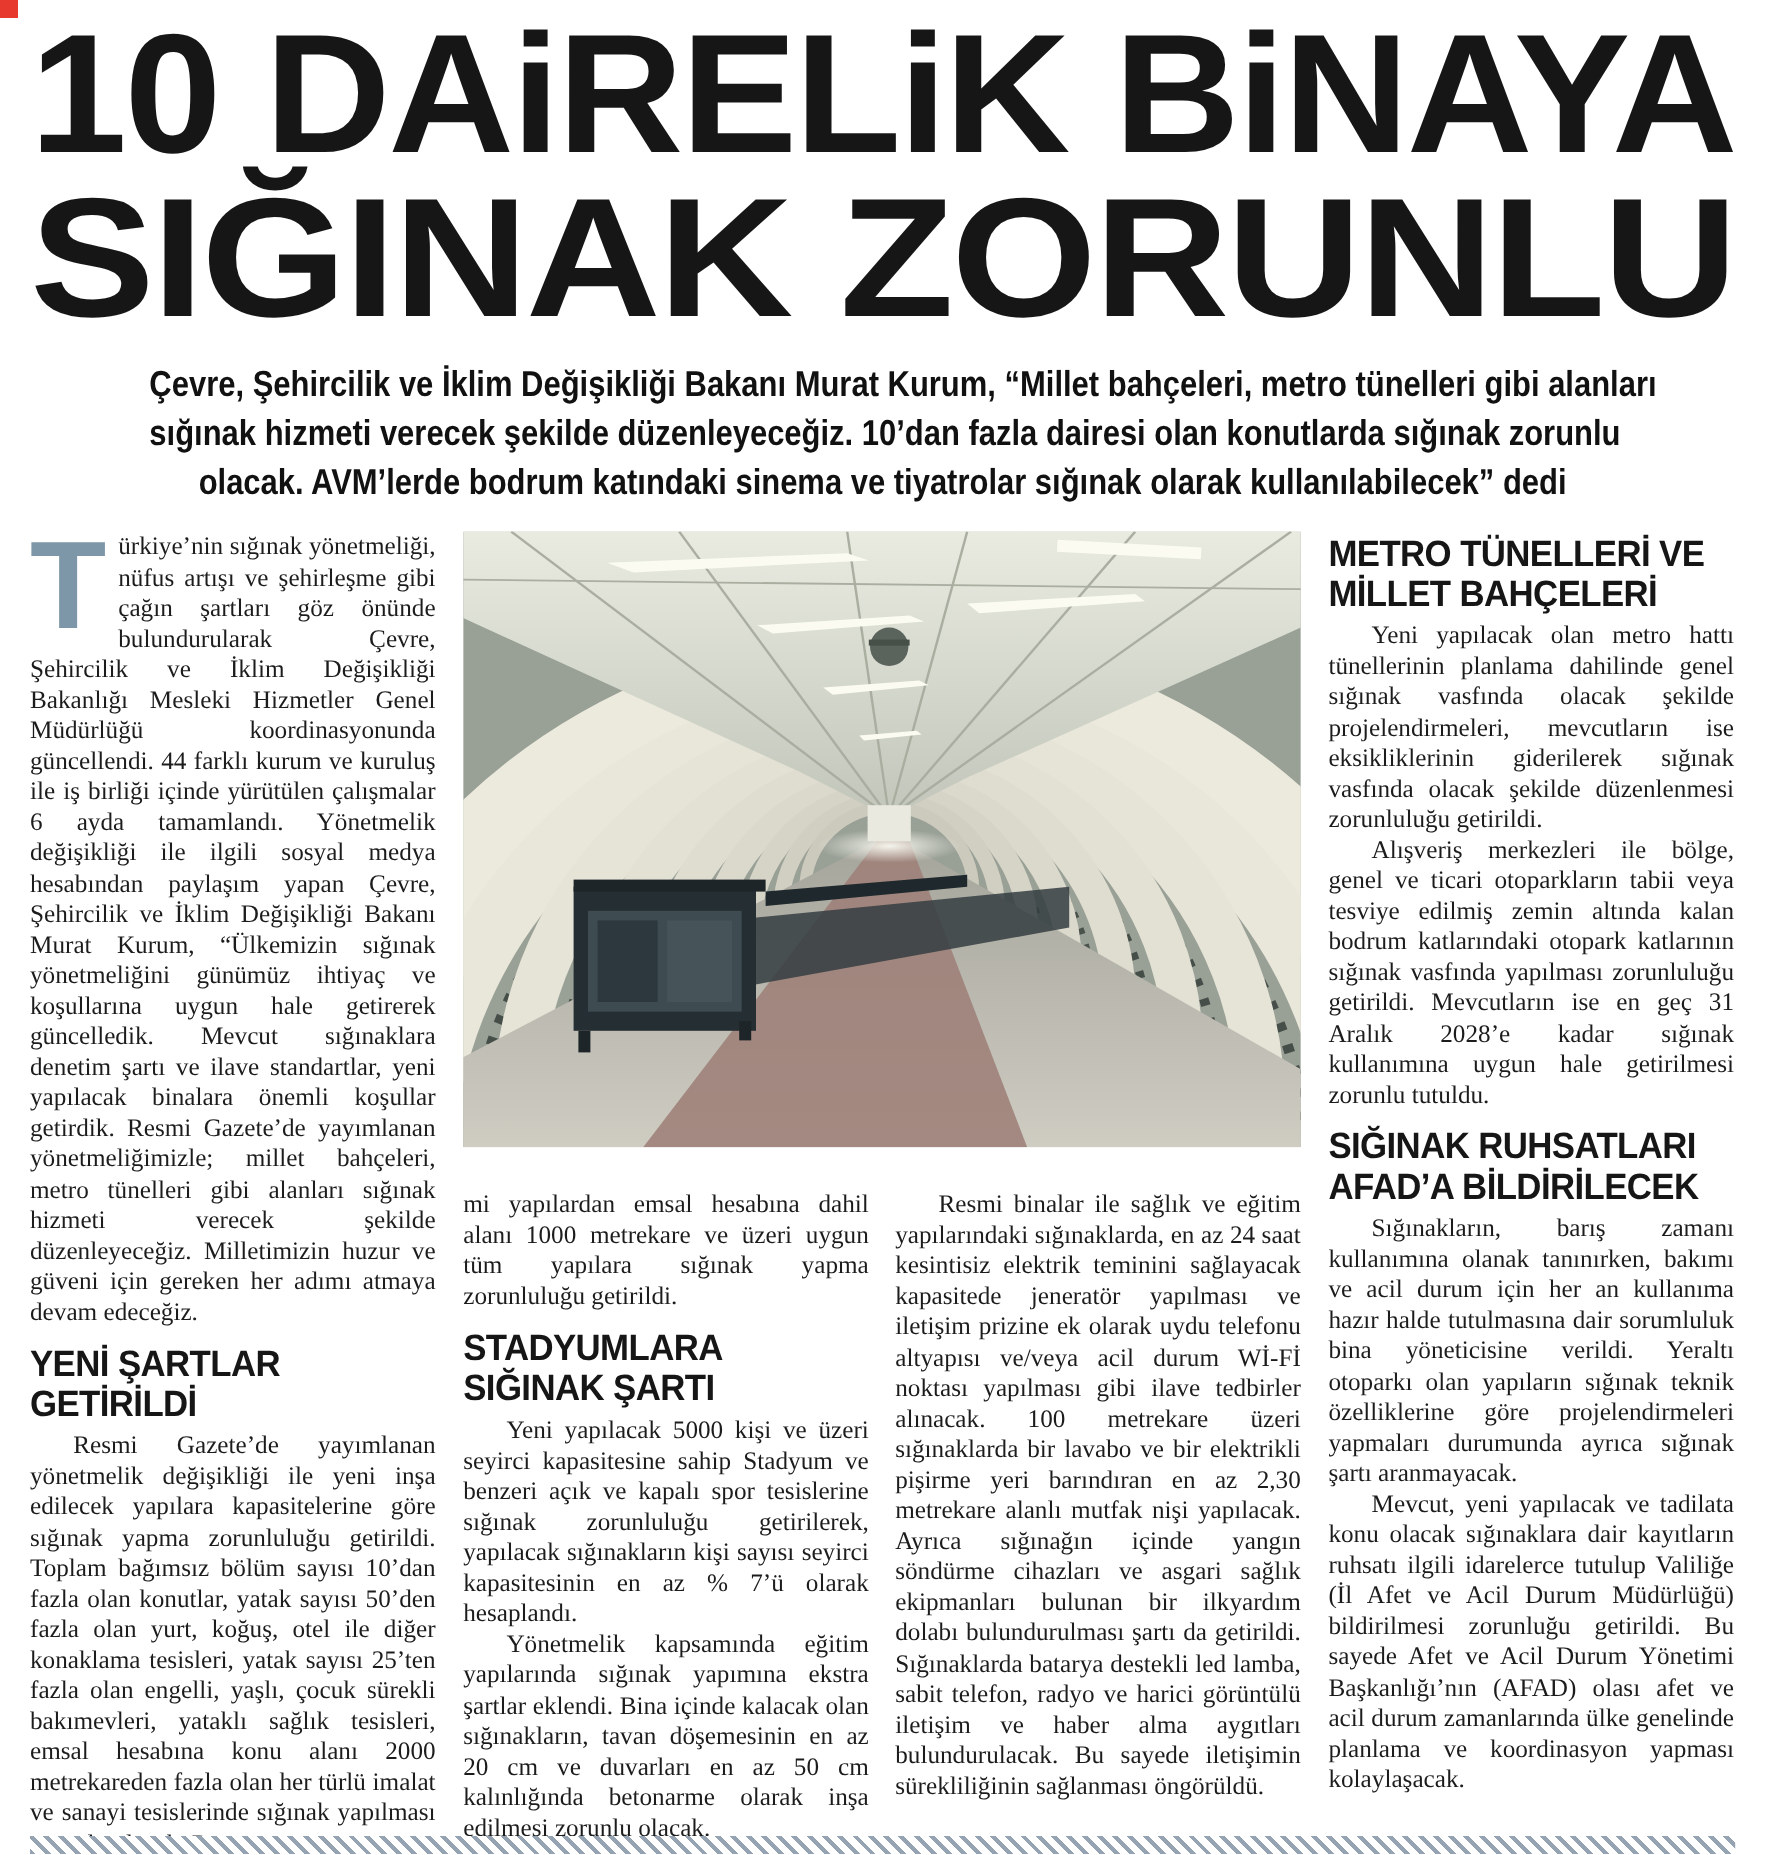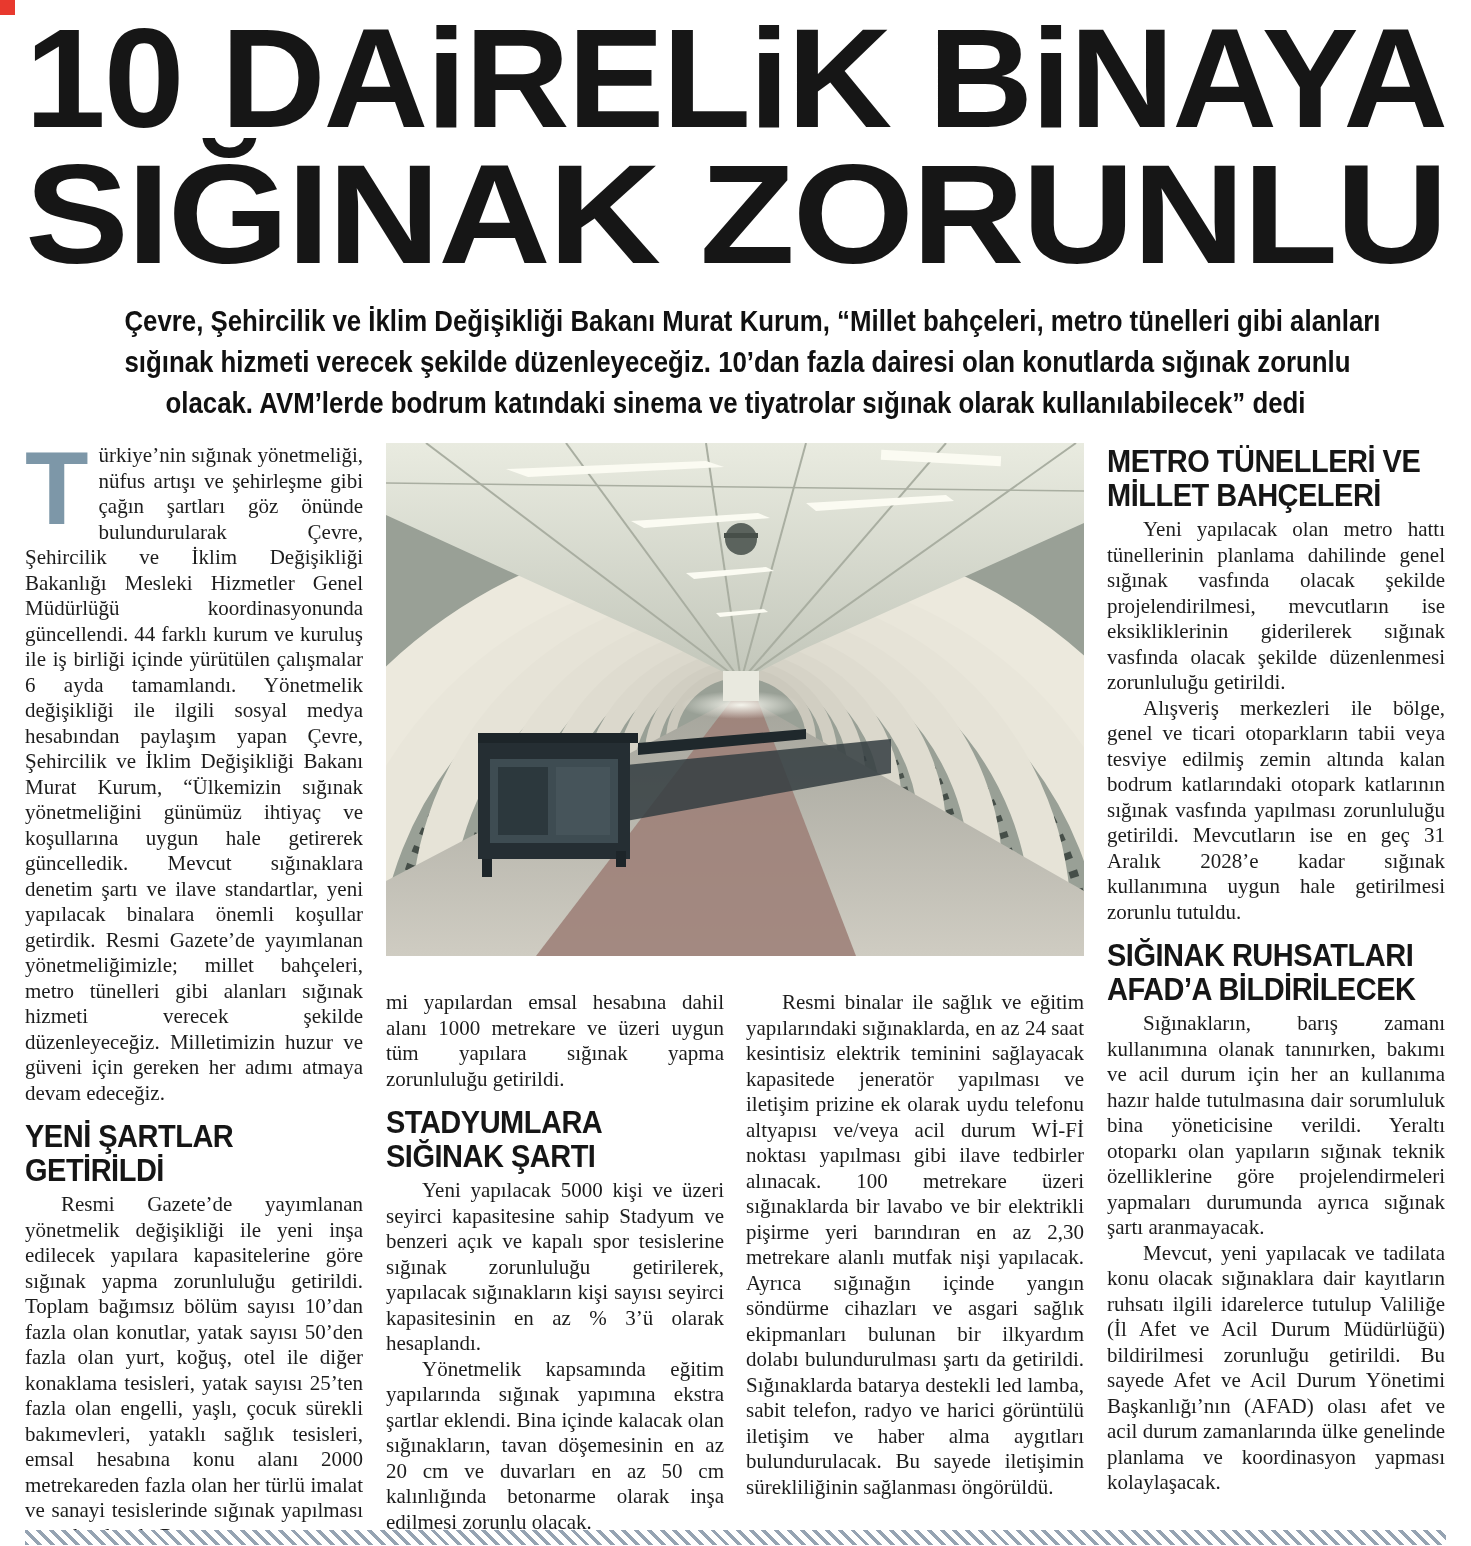--- a/index.html
+++ b/index.html
@@ -159,33 +159,33 @@
             <polygon points="252,300 420,286 420,296 252,312" fill="#1f282c"></polygon>
           </g>
         </svg>
       </div>
 
       <div class="midcols">
 
         <div class="bodycol">
           <p class="para noindent">mi yapılardan emsal hesabına dahil alanı 1000 metrekare ve üzeri uygun tüm yapılara sığınak yapma zorunluluğu getirildi.</p>
           <div class="subhead">STADYUMLARA SIĞINAK ŞARTI</div>
-          <p class="para">Yeni yapılacak 5000 kişi ve üzeri seyirci kapasitesine sahip Stadyum ve benzeri açık ve kapalı spor tesislerine sığınak zorunluluğu getirilerek, yapılacak sığınakların kişi sayısı seyirci kapasitesinin en az % 3’ü olarak hesaplandı.</p>
+          <p class="para">Yeni yapılacak 5000 kişi ve üzeri seyirci kapasitesine sahip Stadyum ve benzeri açık ve kapalı spor tesislerine sığınak zorunluluğu getirilerek, yapılacak sığınakların kişi sayısı seyirci kapasitesinin en az % 7’ü olarak hesaplandı.</p>
           <p class="para">Yönetmelik kapsamında eğitim yapılarında sığınak yapımına ekstra şartlar eklendi. Bina içinde kalacak olan sığınakların, tavan döşemesinin en az 20 cm ve duvarları en az 50 cm kalınlığında betonarme olarak inşa edilmesi zorunlu olacak.</p>
         </div>
 
         <div class="bodycol">
           <p class="para">Resmi binalar ile sağlık ve eğitim yapılarındaki sığınaklarda, en az 24 saat kesintisiz elektrik teminini sağlayacak kapasitede jeneratör yapılması ve iletişim prizine ek olarak uydu telefonu altyapısı ve/veya acil durum Wİ-Fİ noktası yapılması gibi ilave tedbirler alınacak. 100 metrekare üzeri sığınaklarda bir lavabo ve bir elektrikli pişirme yeri barındıran en az 2,30 metrekare alanlı mutfak nişi yapılacak. Ayrıca sığınağın içinde yangın söndürme cihazları ve asgari sağlık ekipmanları bulunan bir ilkyardım dolabı bulundurulması şartı da getirildi. Sığınaklarda batarya destekli led lamba, sabit telefon, radyo ve harici görüntülü iletişim ve haber alma aygıtları bulundurulacak. Bu sayede iletişimin sürekliliğinin sağlanması öngörüldü.</p>
         </div>
       </div>
     </div>
 
     <div class="bodycol">
       <div class="subhead" style="margin-top:2px;">METRO TÜNELLERİ VE MİLLET BAHÇELERİ</div>
-      <p class="para">Yeni yapılacak olan metro hattı tünellerinin planlama dahilinde genel sığınak vasfında olacak şekilde projelendirilmesi, mevcutların ise eksikliklerinin giderilerek sığınak vasfında olacak şekilde düzenlenmesi zorunluluğu getirildi.</p>
+      <p class="para">Yeni yapılacak olan metro hattı tünellerinin planlama dahilinde genel sığınak vasfında olacak şekilde projelendirmeleri, mevcutların ise eksikliklerinin giderilerek sığınak vasfında olacak şekilde düzenlenmesi zorunluluğu getirildi.</p>
       <p class="para">Alışveriş merkezleri ile bölge, genel ve ticari otoparkların tabii veya tesviye edilmiş zemin altında kalan bodrum katlarındaki otopark katlarının sığınak vasfında yapılması zorunluluğu getirildi. Mevcutların ise en geç 31 Aralık 2028’e kadar sığınak kullanımına uygun hale getirilmesi zorunlu tutuldu.</p>
       <div class="subhead">SIĞINAK RUHSATLARI AFAD’A BİLDİRİLECEK</div>
       <p class="para">Sığınakların, barış zamanı kullanımına olanak tanınırken, bakımı ve acil durum için her an kullanıma hazır halde tutulmasına dair sorumluluk bina yöneticisine verildi. Yeraltı otoparkı olan yapıların sığınak teknik özelliklerine göre projelendirmeleri yapmaları durumunda ayrıca sığınak şartı aranmayacak.</p>
       <p class="para">Mevcut, yeni yapılacak ve tadilata konu olacak sığınaklara dair kayıtların ruhsatı ilgili idarelerce tutulup Valiliğe (İl Afet ve Acil Durum Müdürlüğü) bildirilmesi zorunluğu getirildi. Bu sayede Afet ve Acil Durum Yönetimi Başkanlığı’nın (AFAD) olası afet ve acil durum zamanlarında ülke genelinde planlama ve koordinasyon yapması kolaylaşacak.</p>
     </div>
 
   </div>
 
   <div class="hatch"></div>
 </div>

